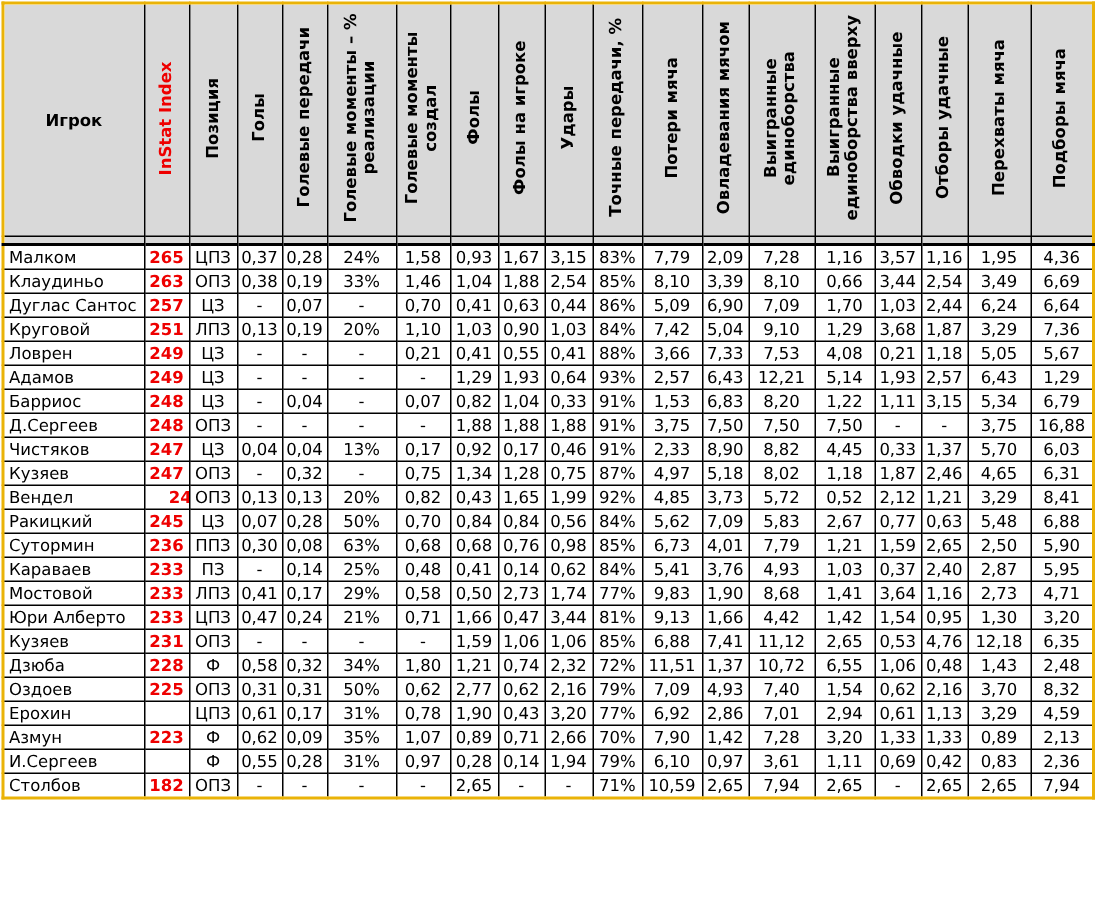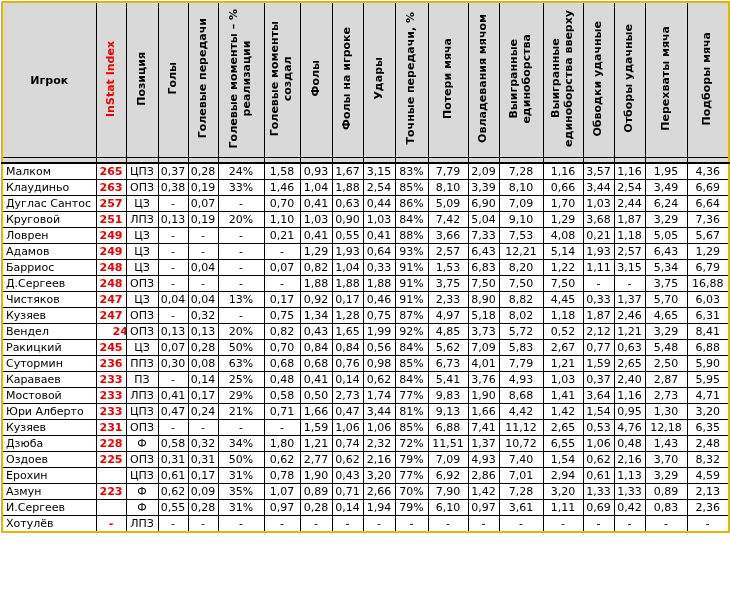--- a/index.html
+++ b/index.html
@@ -617,35 +617,35 @@
           <td>6,10</td>
           <td>0,97</td>
           <td>3,61</td>
           <td>1,11</td>
           <td>0,69</td>
           <td>0,42</td>
           <td>0,83</td>
           <td>2,36</td>
         </tr>
         <tr>
-          <td class="name">Хотулёв</td>
-          <td class="instat" style="color: rgb(238, 0, 0);">-</td>
-          <td>ЛПЗ</td>
-          <td>-</td>
-          <td>-</td>
-          <td>-</td>
-          <td>-</td>
-          <td>-</td>
-          <td>-</td>
-          <td>-</td>
-          <td>-</td>
-          <td>-</td>
-          <td>-</td>
-          <td>-</td>
-          <td>-</td>
-          <td>-</td>
-          <td>-</td>
-          <td>-</td>
-          <td>-</td>
+          <td class="name">Столбов</td>
+          <td class="instat" style="color: rgb(238, 0, 0);">182</td>
+          <td>ОПЗ</td>
+          <td>-</td>
+          <td>-</td>
+          <td>-</td>
+          <td>-</td>
+          <td>2,65</td>
+          <td>-</td>
+          <td>-</td>
+          <td>71%</td>
+          <td>10,59</td>
+          <td>2,65</td>
+          <td>7,94</td>
+          <td>2,65</td>
+          <td>-</td>
+          <td>2,65</td>
+          <td>2,65</td>
+          <td>7,94</td>
         </tr>
       </tbody>
   </table>
 </div>
 
 </body></html>

